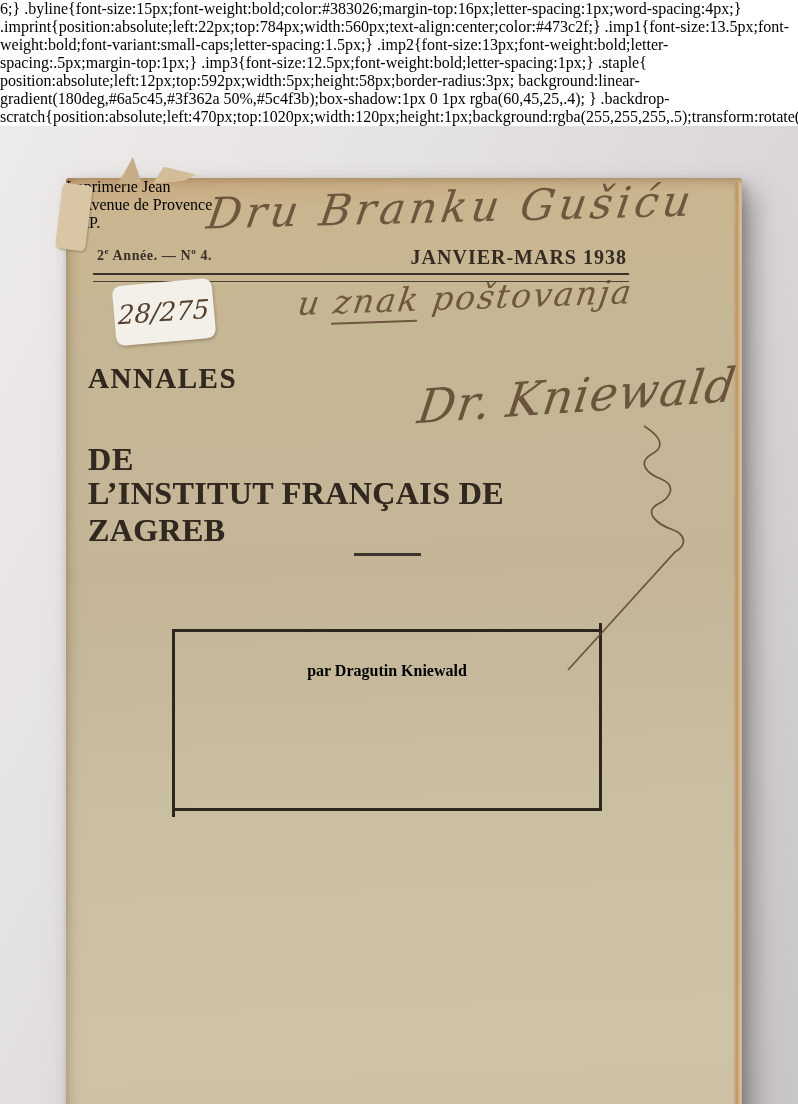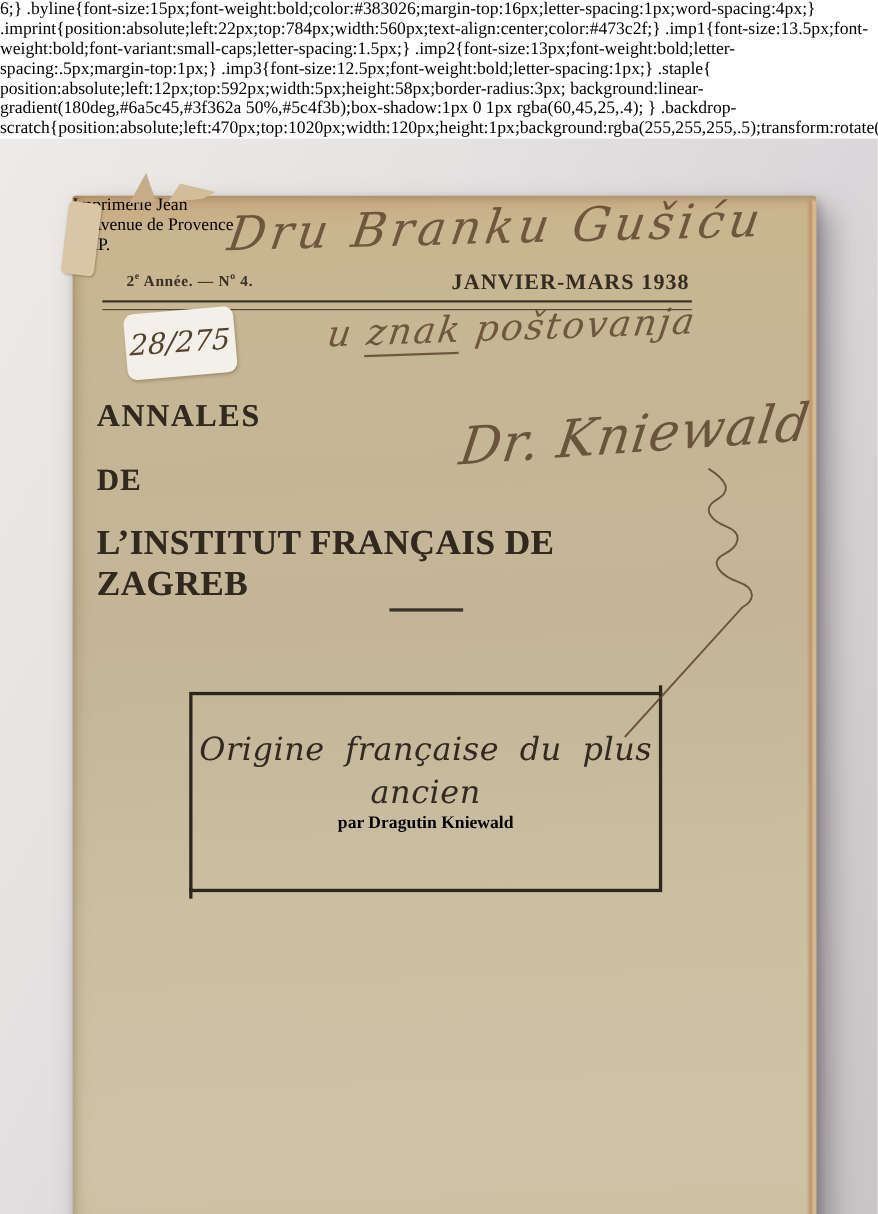--- a/index.html
+++ b/index.html
@@ -20,21 +20,21 @@
     position:absolute;right:0;top:4px;bottom:5px;width:9px;border-radius:0 3px 3px 0;
     background:linear-gradient(90deg,rgba(170,130,80,0) 0%,#c09467 45%,#d9c094 80%,#cdb185 100%);
   }
   .tear-a{position:absolute;left:52px;top:-21px;width:26px;height:30px;background:#c6ad87;
     clip-path:polygon(45% 0,100% 80%,10% 100%);transform:rotate(12deg);}
   .tear-b{position:absolute;left:86px;top:-12px;width:44px;height:16px;background:#d2bd98;
     clip-path:polygon(0 100%,28% 0,100% 65%,70% 100%);transform:rotate(-5deg);}
   .tear-c{position:absolute;left:-7px;top:6px;width:30px;height:66px;background:#d8c6a4;
     border-radius:5px;transform:rotate(7deg);box-shadow:1px 1px 2px rgba(90,70,40,.4);}
   .header-issue{
-    position:absolute;left:49px;top:68px;font-size:14px;font-weight:bold;color:#3a3028;
+    position:absolute;left:31px;top:68px;font-size:14px;font-weight:bold;color:#3a3028;
     letter-spacing:.6px;
   }
   .header-issue sup{font-size:9px;}
   .header-date{
     position:absolute;right:115px;top:68px;font-size:20px;font-weight:bold;color:#342b23;
     letter-spacing:1px;
   }
   .double-rule{
     position:absolute;left:27px;top:95px;width:536px;height:6px;
     border-top:2px solid #3b332a;border-bottom:1.6px solid #4a4136;
@@ -51,21 +51,21 @@
     letter-spacing:4px;transform:rotate(-1.5deg) skewX(-10deg);opacity:.85;white-space:nowrap;
   }
   .dedication2{
     position:absolute;left:232px;top:100px;font-size:33px;letter-spacing:2px;
     transform:rotate(-2deg) skewX(-10deg);opacity:.85;white-space:nowrap;
   }
   .dedication2 .u{border-bottom:2px solid #5f4730;padding-bottom:1px;}
   .masthead-line{position:absolute;left:22px;width:560px;text-align:left;color:#31281f;
     font-weight:bold;text-shadow:0 0 .5px rgba(49,40,31,.6);}
   .mh1{top:184px;font-size:29px;letter-spacing:1.5px;}
-  .mh2{top:243px;font-size:28px;letter-spacing:1px;}
+  .mh2{top:263px;font-size:32px;letter-spacing:1px;}
   .mh3{top:297px;font-size:32px;letter-spacing:.4px;}
   .signature{
     position:absolute;left:352px;top:190px;font-size:47px;letter-spacing:1px;
     transform:rotate(-4deg) skewX(-12deg);opacity:.88;white-space:nowrap;z-index:6;
   }
   .flourish{position:absolute;left:0;top:0;width:676px;height:982px;z-index:5;pointer-events:none;}
   .ornament-rule{position:absolute;left:288px;top:375px;width:67px;height:2.5px;background:#3c342b;}
   .title-box{
     position:absolute;left:106px;top:451px;width:430px;height:182px;
     border:3px solid #2d261e;box-sizing:border-box;text-align:center;
@@ -125,21 +125,20 @@
     <svg class="flourish" viewBox="0 0 676 982">
       <path d="M578,248 c16,10 22,20 8,28 c-16,9 -4,20 9,25 c15,6 11,18 -3,25 c-15,8 -1,20 13,25 c17,6 15,17 4,23 L502,492" fill="none" stroke="#5a432a" stroke-width="1.7" opacity="0.85"></path>
     </svg>
 
     <div class="ornament-rule"></div>
 
     <div class="title-box">
       <div class="tick-r"></div>
       <div class="tick-l"></div>
       <div class="article-title">
-        <div>Origine française du plus ancien</div>
       </div>
       <div class="byline">par Dragutin Kniewald</div>
     </div>
 
     <div class="imprint">
       <div class="imp1">Imprimerie Jean</div>
       <div class="imp2">6, Avenue de Provence</div>
       <div class="imp3">GAP.</div>
     </div>
 

